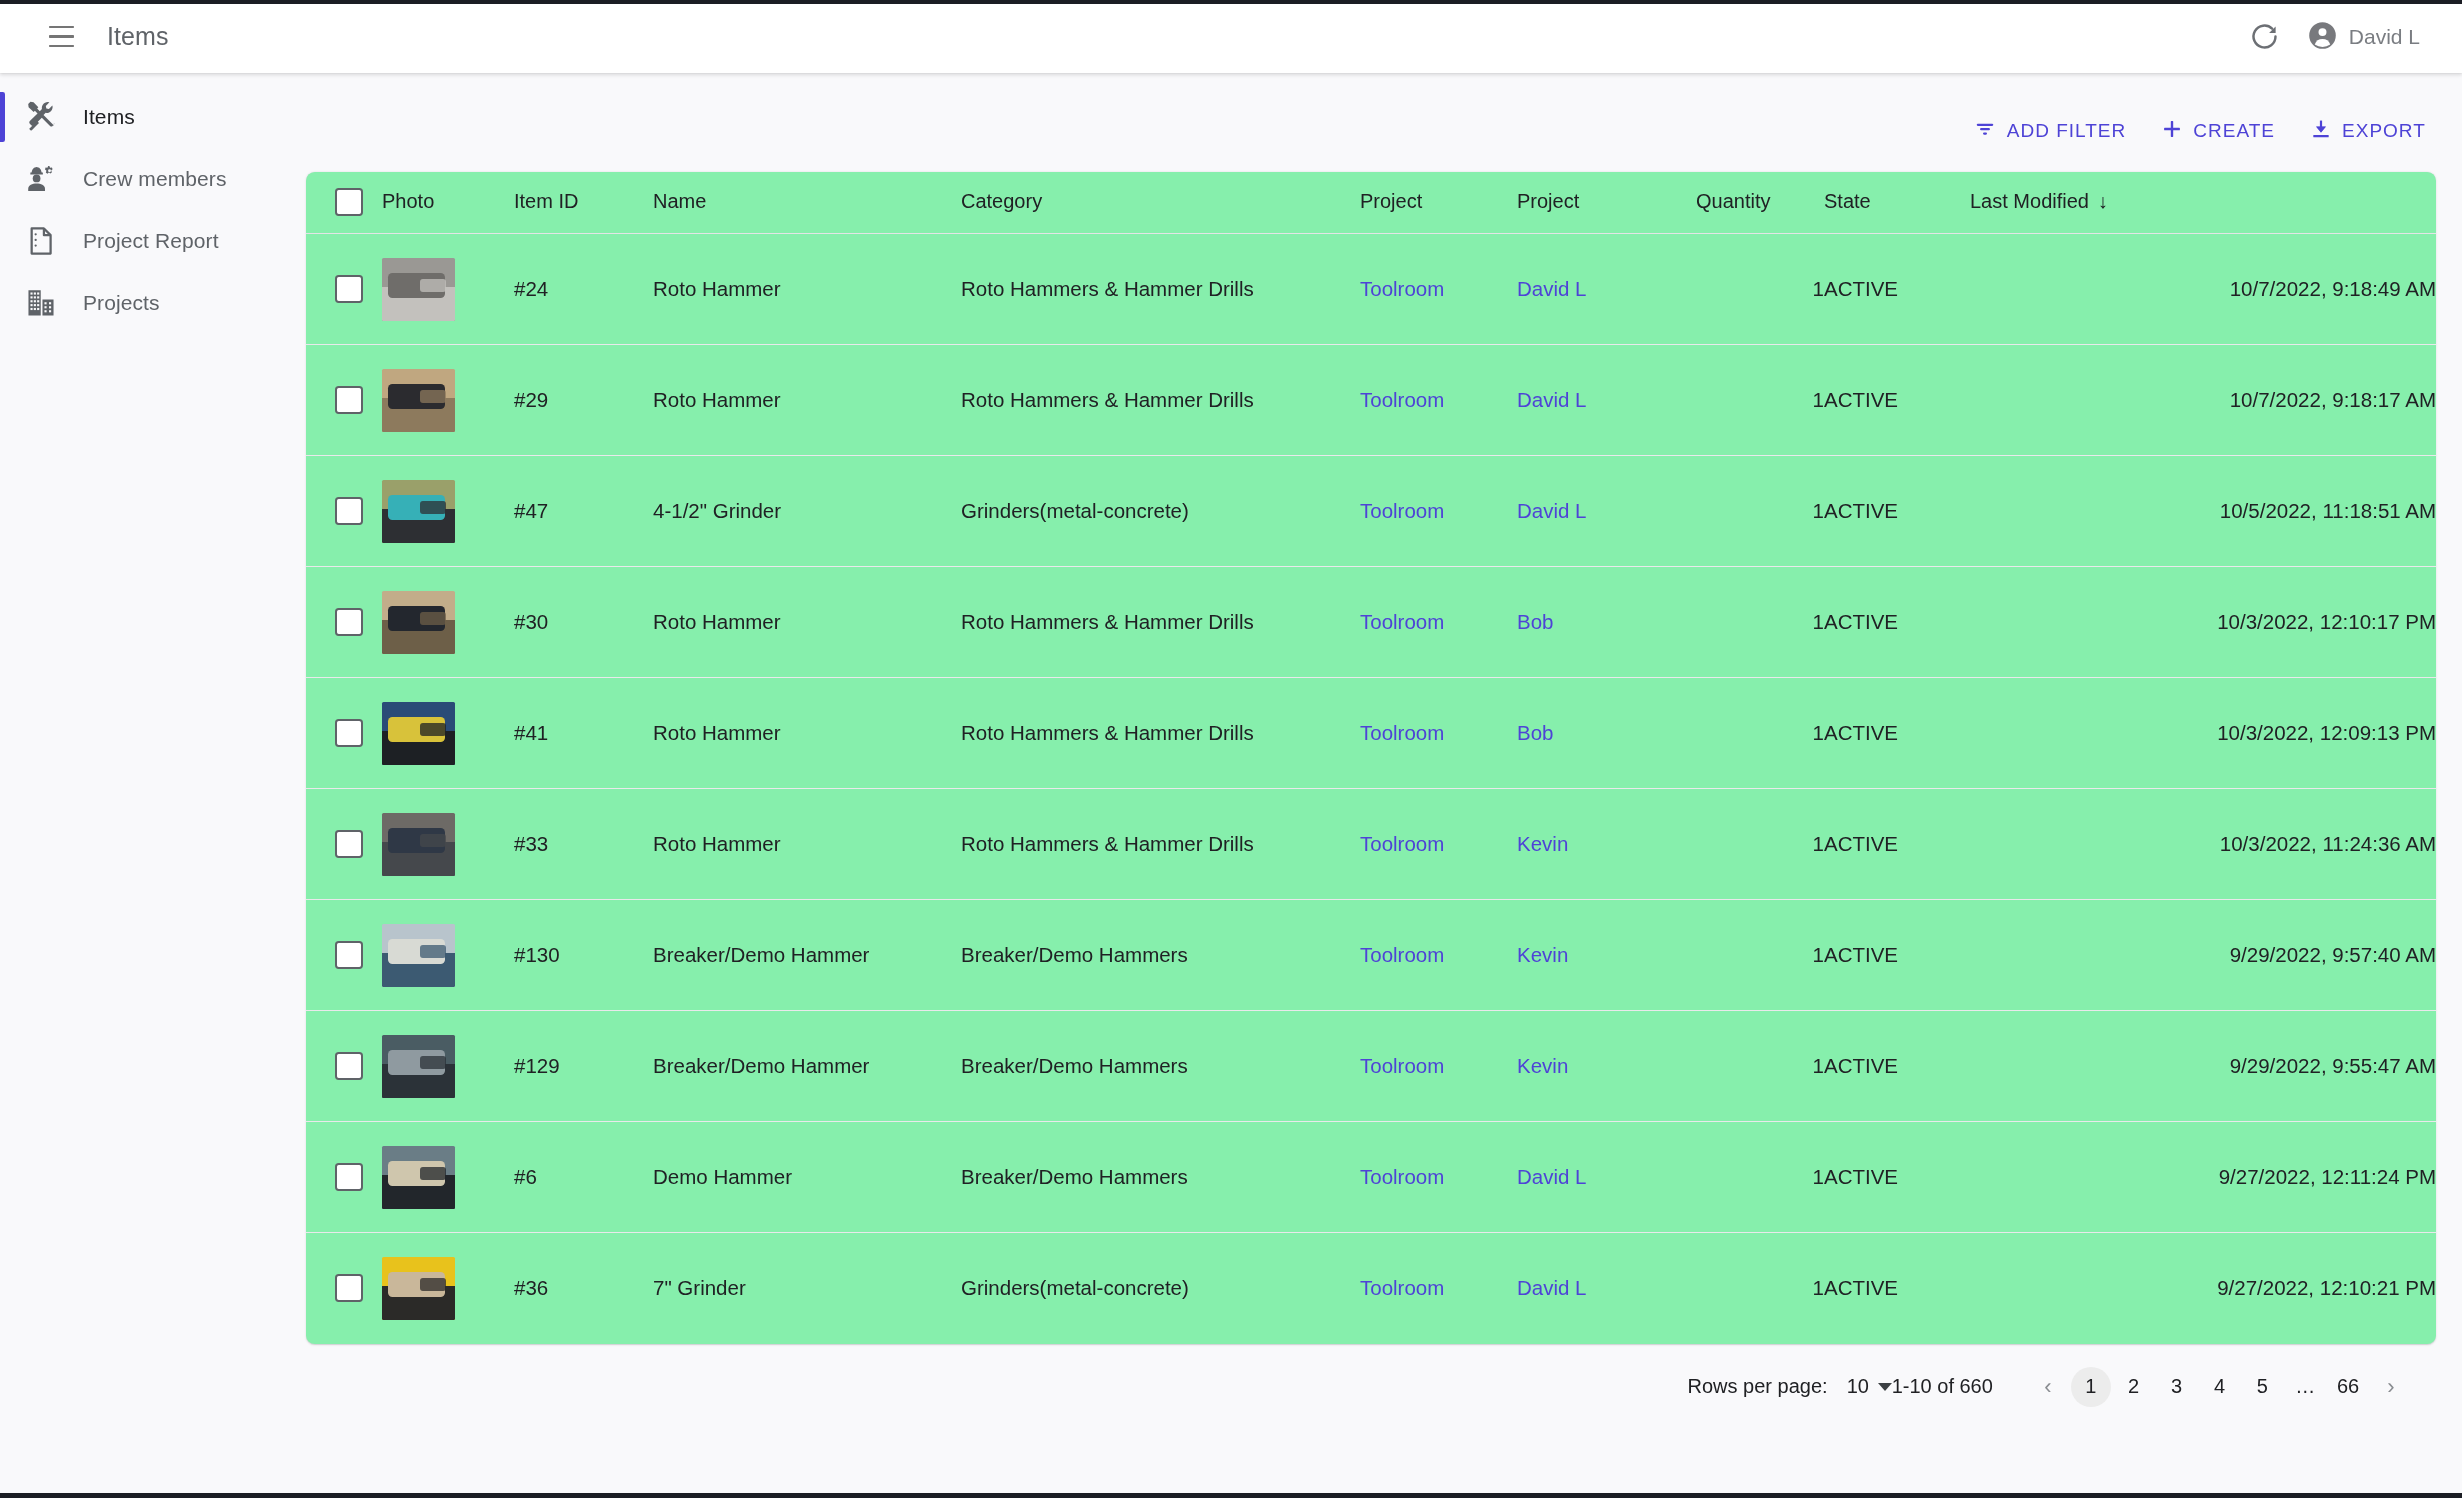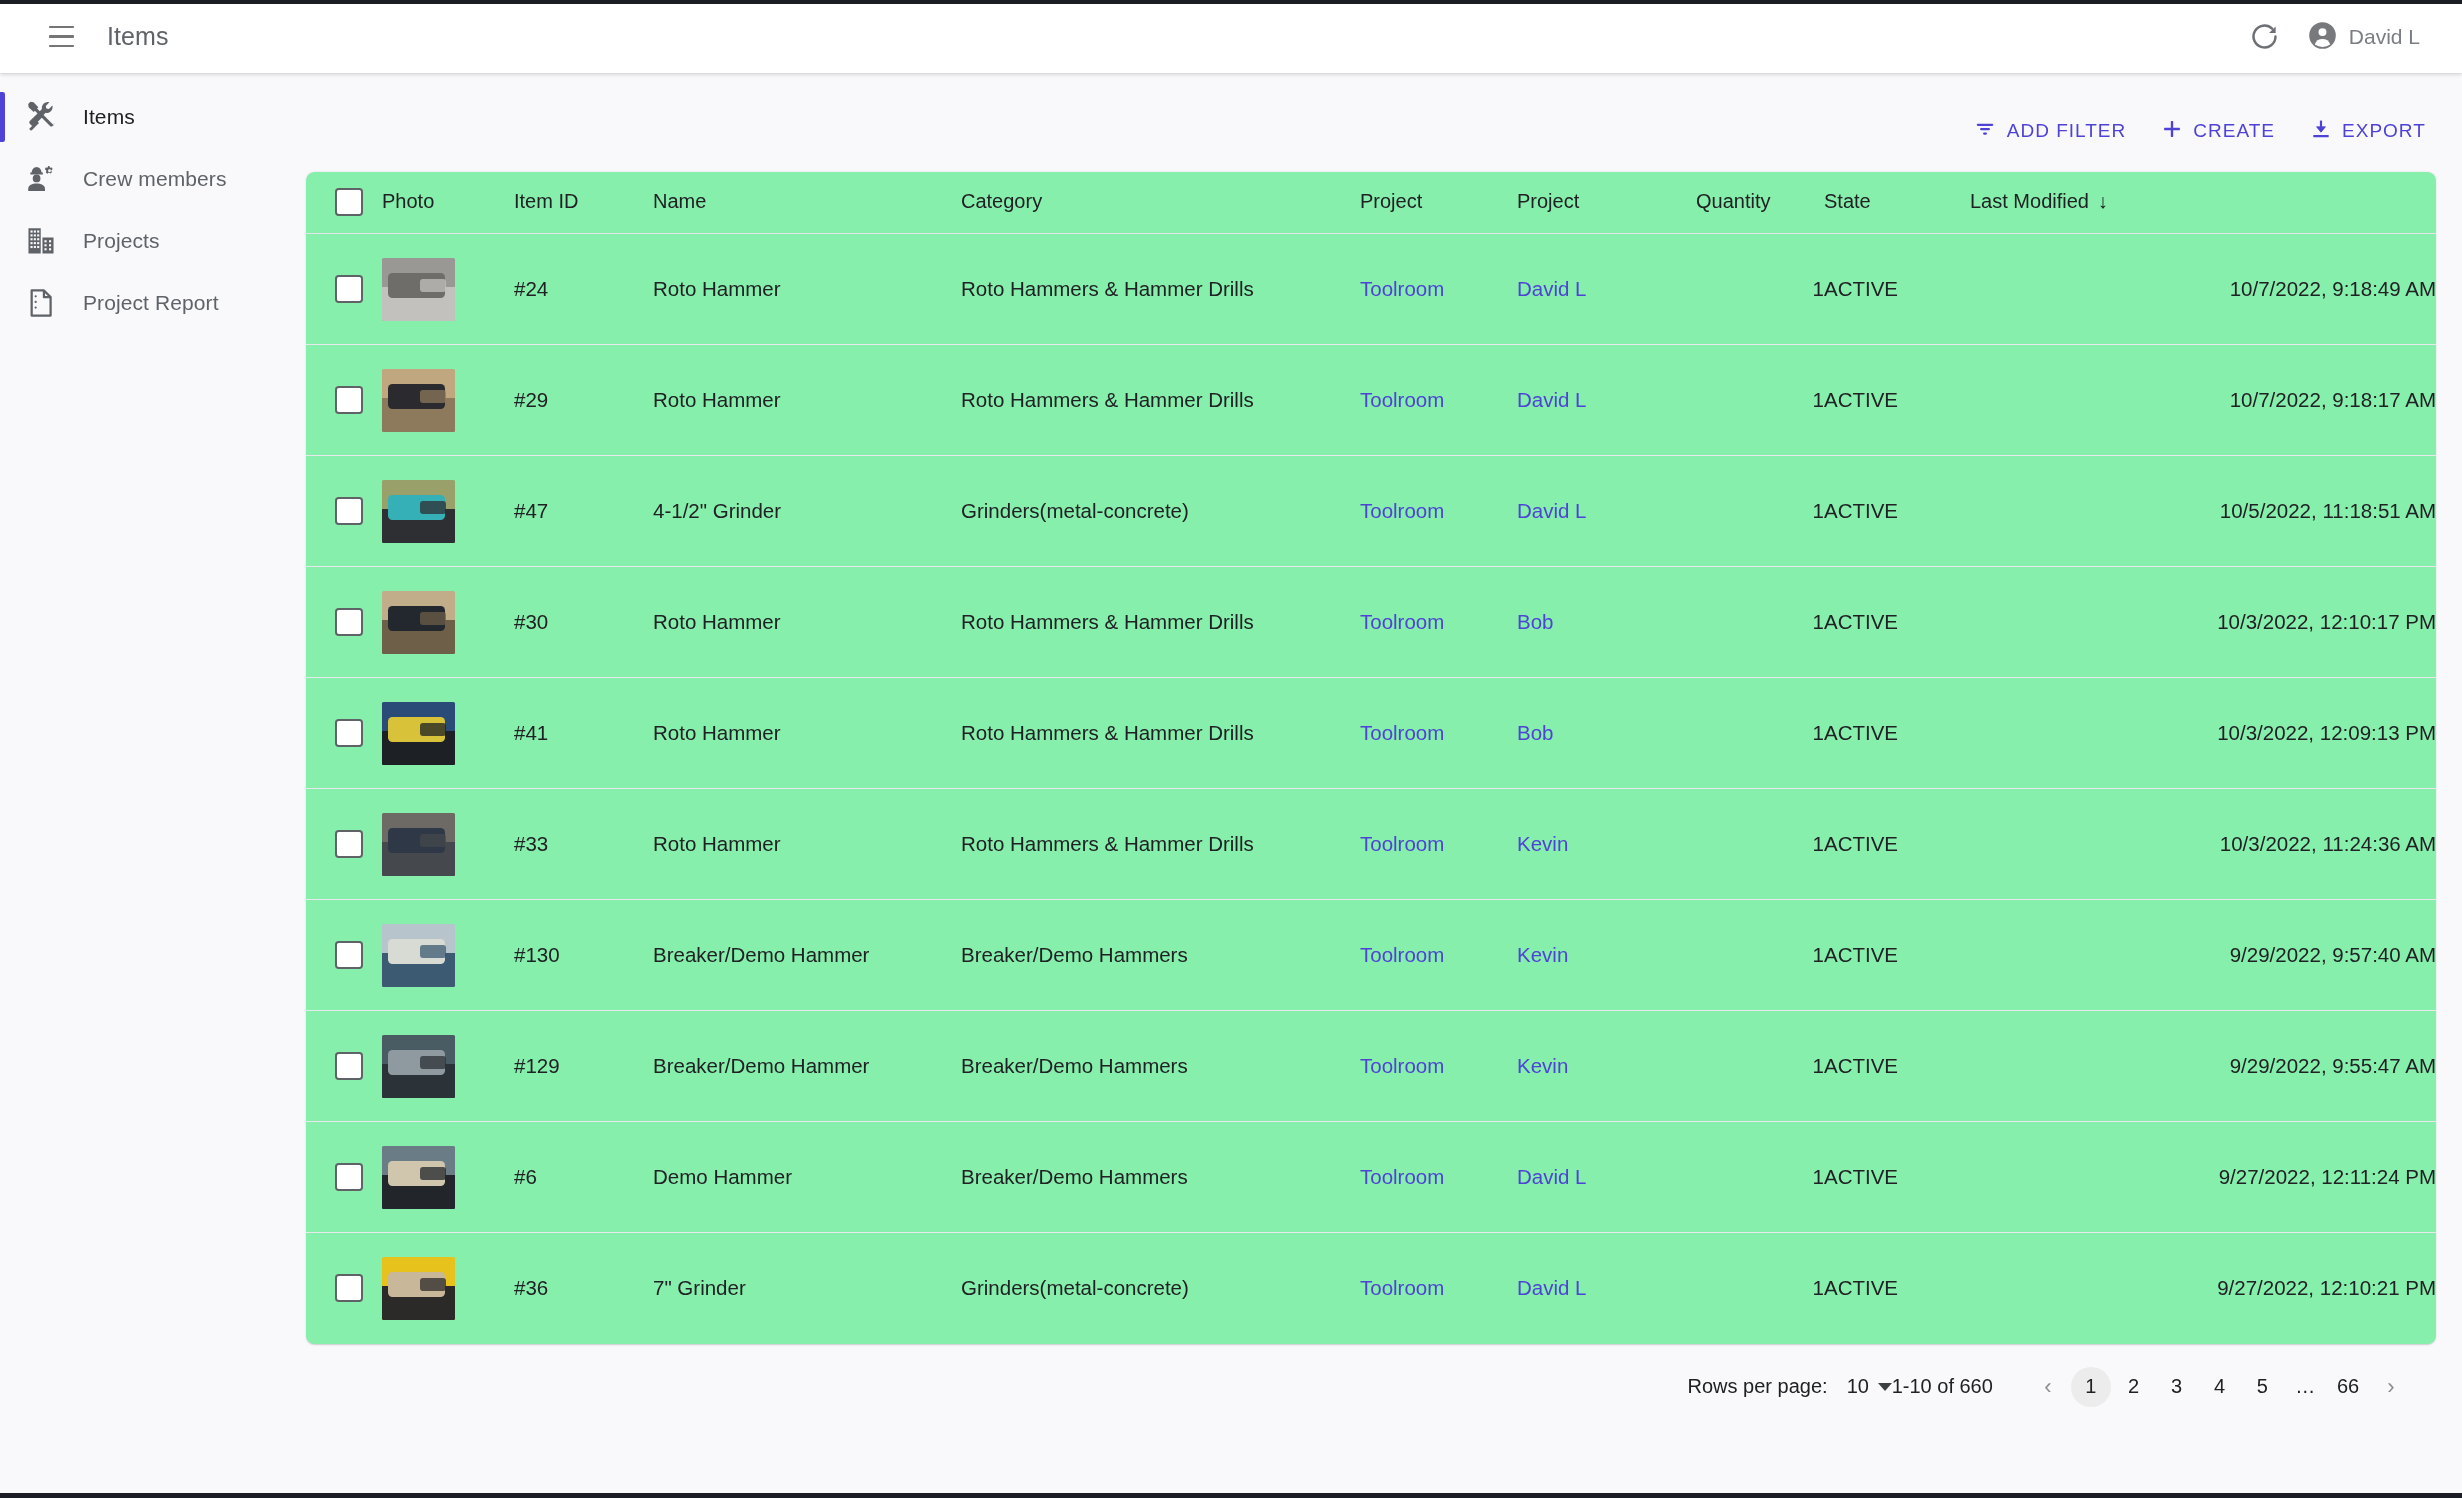--- a/index.html
+++ b/index.html
@@ -253,20 +253,36 @@
         <span class="bar"></span>
         <span class="nav-icon">
           <svg width="32" height="32" viewBox="0 0 24 24" fill="#5f6368">
             <path d="M4 8.6h9.4V7.2h-.9l-.6-2.1a3.5 3.5 0 0 0-6.4 0l-.6 2.1H4z"></path>
             <ellipse cx="8.7" cy="11.6" rx="2.9" ry="2.9"></ellipse>
             <path d="M2.4 21v-1.7c0-2.6 3.1-4 6.3-4s6.3 1.4 6.3 4V21z"></path>
             <path d="M18.3 2.2l.5 1.3 1.4-.2.5 1.4-1.1.9.6 1.3-1.1 1-1.2-.7-1.1.8-1.2-.9.5-1.3-1.1-1 .4-1.4 1.4.1.6-1.3zm.1 2.5a1.1 1.1 0 1 0 0 2.2 1.1 1.1 0 0 0 0-2.2z"></path>
           </svg>
         </span>
         <span class="nav-label">Crew members</span>
+      </div>
+
+      <div class="nav-item">
+        <span class="bar"></span>
+        <span class="nav-icon">
+          <svg width="32" height="32" viewBox="0 0 24 24" fill="none" stroke="#5f6368" stroke-width="1.7" stroke-linejoin="round">
+            <path d="M5 2.6h9.2l5 5v13.8H5z"></path>
+            <path d="M14.2 2.6v5h5"></path>
+            <g fill="#5f6368" stroke="none">
+              <circle cx="8" cy="7" r="0.85"></circle>
+                <circle cx="8" cy="11.2" r="0.85"></circle>
+                <circle cx="8" cy="15.4" r="0.85"></circle>
+            </g>
+          </svg>
+        </span>
+        <span class="nav-label">Project Report</span>
       </div>
 
       <div class="nav-item">
         <span class="bar"></span>
         <span class="nav-icon">
           <svg width="32" height="32" viewBox="0 0 24 24" fill="#5f6368">
             <path d="M2.6 2.5h9.2v18.9H2.6zM13.1 9.3h8.3v12.1h-8.3z"></path>
             <g fill="#f9f9fb">
               <rect x="4.1" y="4.1" width="1.6" height="1.6"></rect>
                 <rect x="6.6" y="4.1" width="1.6" height="1.6"></rect>
@@ -287,36 +303,20 @@
                 <rect x="18" y="11.4" width="1.6" height="1.6"></rect>
               <rect x="14.6" y="14.4" width="1.6" height="1.6"></rect>
                 <rect x="18" y="14.4" width="1.6" height="1.6"></rect>
               <rect x="14.6" y="17.4" width="1.6" height="1.6"></rect>
                 <rect x="18" y="17.4" width="1.6" height="1.6"></rect>
             </g>
           </svg>
         </span>
         <span class="nav-label">Projects</span>
       </div>
-
-      <div class="nav-item">
-        <span class="bar"></span>
-        <span class="nav-icon">
-          <svg width="32" height="32" viewBox="0 0 24 24" fill="none" stroke="#5f6368" stroke-width="1.7" stroke-linejoin="round">
-            <path d="M5 2.6h9.2l5 5v13.8H5z"></path>
-            <path d="M14.2 2.6v5h5"></path>
-            <g fill="#5f6368" stroke="none">
-              <circle cx="8" cy="7" r="0.85"></circle>
-                <circle cx="8" cy="11.2" r="0.85"></circle>
-                <circle cx="8" cy="15.4" r="0.85"></circle>
-            </g>
-          </svg>
-        </span>
-        <span class="nav-label">Project Report</span>
-      </div>
     </nav>
 
     <div class="main">
 
       <div class="toolbar">
 
         <div class="toolbar-actions">
           <div class="action-btn">
             <span>
               <svg width="22" height="22" viewBox="0 0 24 24" fill="#4e43d6">

